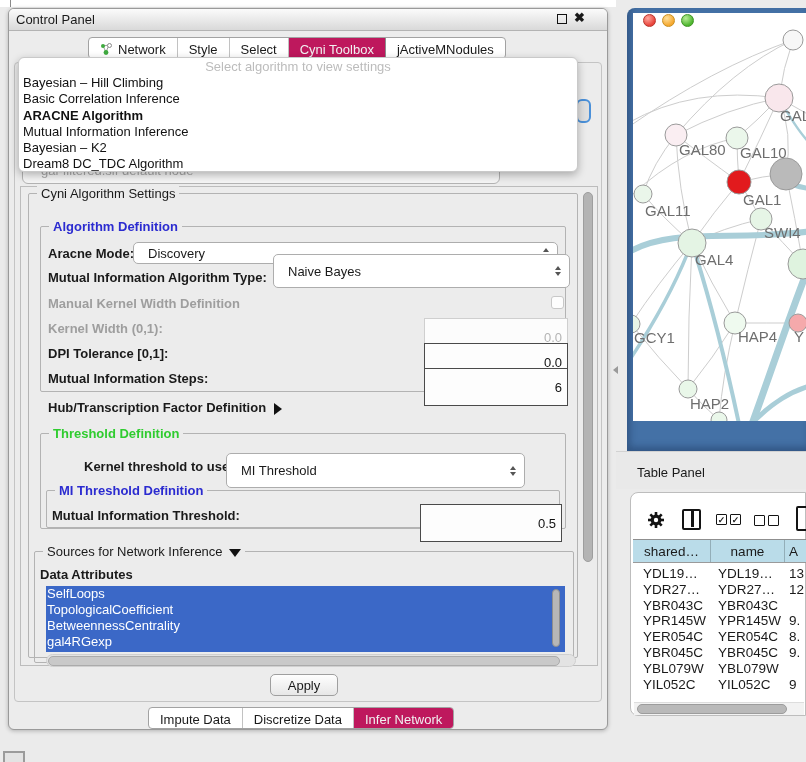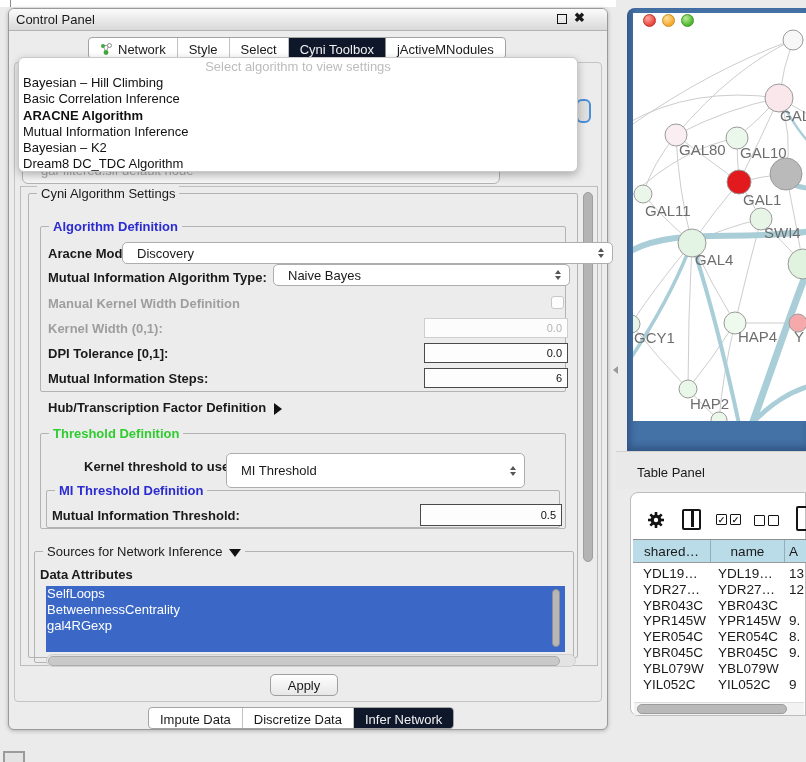--- a/index.html
+++ b/index.html
@@ -14,21 +14,21 @@
       background:linear-gradient(#fbfbfb,#d9d9d9);border-bottom:1px solid #b3b3b3}
   #cp-title{left:16px;top:12px;font-size:13px}
   #float-btn{left:557px;top:14px;width:10px;height:10px;border:1.5px solid #111}
   #close-btn{left:574px;top:10px;font-size:13px;font-weight:bold}
 
   .strip{display:inline-flex;border:1px solid #a2a2a2;border-radius:4px;overflow:hidden;
          background:#fff;height:22px}
   .seg{display:inline-flex;align-items:center;gap:5px;padding:0 11px;height:22px;
        font-size:13px;border-right:1px solid #c2c2c2;white-space:nowrap}
   .seg:last-child{border-right:none}
-  .seg.sel{background:#0f172a;color:#f1f1f1;border-right-color:#8d8d8d}
+  .seg.sel{background:#be185d;color:#f1f1f1;border-right-color:#8d8d8d}
   #tab-strip{left:88px;top:37px}
   #bottom-strip{left:148px;top:707px}
 
   #content-panel{left:14px;top:62px;width:588px;height:640px;background:#ececec;
       border:1px solid #c4c4c4;border-radius:4px}
 
   
   #bg-combo{left:22px;top:158px;width:478px;height:26px;background:#f5f5f5;
       border:1px solid #b3b3b3;border-radius:6px;z-index:1;
       font-size:13px;color:#a9a9a9;line-height:24px;padding-left:18px;overflow:hidden}
@@ -58,22 +58,22 @@
   .lbl.dis{color:#9e9e9e}
 
   .combo{background:#fff;border:1px solid #adadad;border-radius:5px;display:flex;
       align-items:center;font-size:13px}
   .combo .cv{padding-left:14px;flex:1}
   .spin{width:16px;display:flex;flex-direction:column;align-items:center;gap:2px;margin-right:3px}
   .spin i{width:0;height:0;border-left:3.5px solid transparent;border-right:3.5px solid transparent}
   .spin i.up{border-bottom:4px solid #555}
   .spin i.dn{border-top:4px solid #555}
 
-  .fld{background:#fdfdfd;border:1px solid #4a4a4a;font-size:11px;text-align:right;
-      padding:0 5px;color:#111;font-family:"Liberation Sans",sans-serif}
+  .fld{background:#fdfdfd;border:1px solid #4a4a4a;font-size:13px;text-align:right;
+      padding:18px 5px;color:#111;font-family:"Liberation Sans",sans-serif}
   .fld.dis{border-color:#cfcfcf;color:#b4b4b4;background:#fcfcfc}
   input.fld{outline:none}
 
   .tri-r{display:inline-block;width:0;height:0;border-top:6px solid transparent;
       border-bottom:6px solid transparent;border-left:8px solid #111;margin-left:8px;
       vertical-align:middle}
   .tri-d{display:inline-block;width:0;height:0;border-left:6px solid transparent;
       border-right:6px solid transparent;border-top:8px solid #111;margin-left:6px;
       vertical-align:middle}
 
@@ -194,30 +194,30 @@
 
 <div class="abs group" style="left:28px;top:193px;width:550px;height:465px">
   <span class="g-title t-black" style="font-weight:normal">Cyni Algorithm Settings</span>
 </div>
 
 <div class="abs group" style="left:40px;top:226px;width:526px;height:166px">
   <span class="g-title t-blue">Algorithm Definition</span>
 </div>
 
 <div class="abs lbl" style="left:48px;top:246px">Aracne Mode:</div>
-<div class="abs combo" style="left:122px;top:242px;width:491px;height:22px">
+<div class="abs combo" style="left:133px;top:242px;width:425px;height:22px">
   <span class="cv">Discovery</span>
   <span class="spin">
       <i class="up"></i>
       <i class="dn"></i>
     </span>
 </div>
 
 <div class="abs lbl" style="left:48px;top:270px">Mutual Information Algorithm Type:</div>
-<div class="abs combo" style="left:273px;top:264px;width:297px;height:22px">
+<div class="abs combo" style="left:273px;top:254px;width:297px;height:34px">
   <span class="cv">Naive Bayes</span>
   <span class="spin">
       <i class="up"></i>
       <i class="dn"></i>
     </span>
 </div>
 
 <div class="abs lbl dis" style="left:48px;top:296px">Manual Kernel Width Definition</div>
 <div class="abs" style="left:551px;top:296px;width:13px;height:13px;background:#fdfdfd;border:1px solid #c8c8c8;border-radius:3px"></div>
 
@@ -250,20 +250,21 @@
 </div>
 <div class="abs lbl" style="left:52px;top:508px">Mutual Information Threshold:</div>
 <input class="abs fld" style="left: 420px; top: 504px; width: 142px; height: 22px;" readonly="" value="0.5">
 
 <div class="abs group" style="left:34px;top:551px;width:540px;height:112px">
   <span class="g-title" style="font-weight:normal;color:#1a1a1a"><span>Sources for Network Inference</span><span class="tri-d"></span></span>
 </div>
 <div class="abs lbl" style="left:40px;top:567px">Data Attributes</div>
 <div class="abs" id="attr-list">
     <div class="attr-item">SelfLoops</div>
+    <div class="attr-item">TopologicalCoefficient</div>
     <div class="attr-item">BetweennessCentrality</div>
     <div class="attr-item">gal4RGexp</div>
   </div>
 <div class="abs" id="attr-vscroll"></div>
 <div class="abs" id="settings-hscroll"></div>
 <div class="abs" id="settings-hthumb"></div>
 
 <div class="abs" id="apply-btn">Apply</div>
 
 <div class="abs strip" id="bottom-strip">

